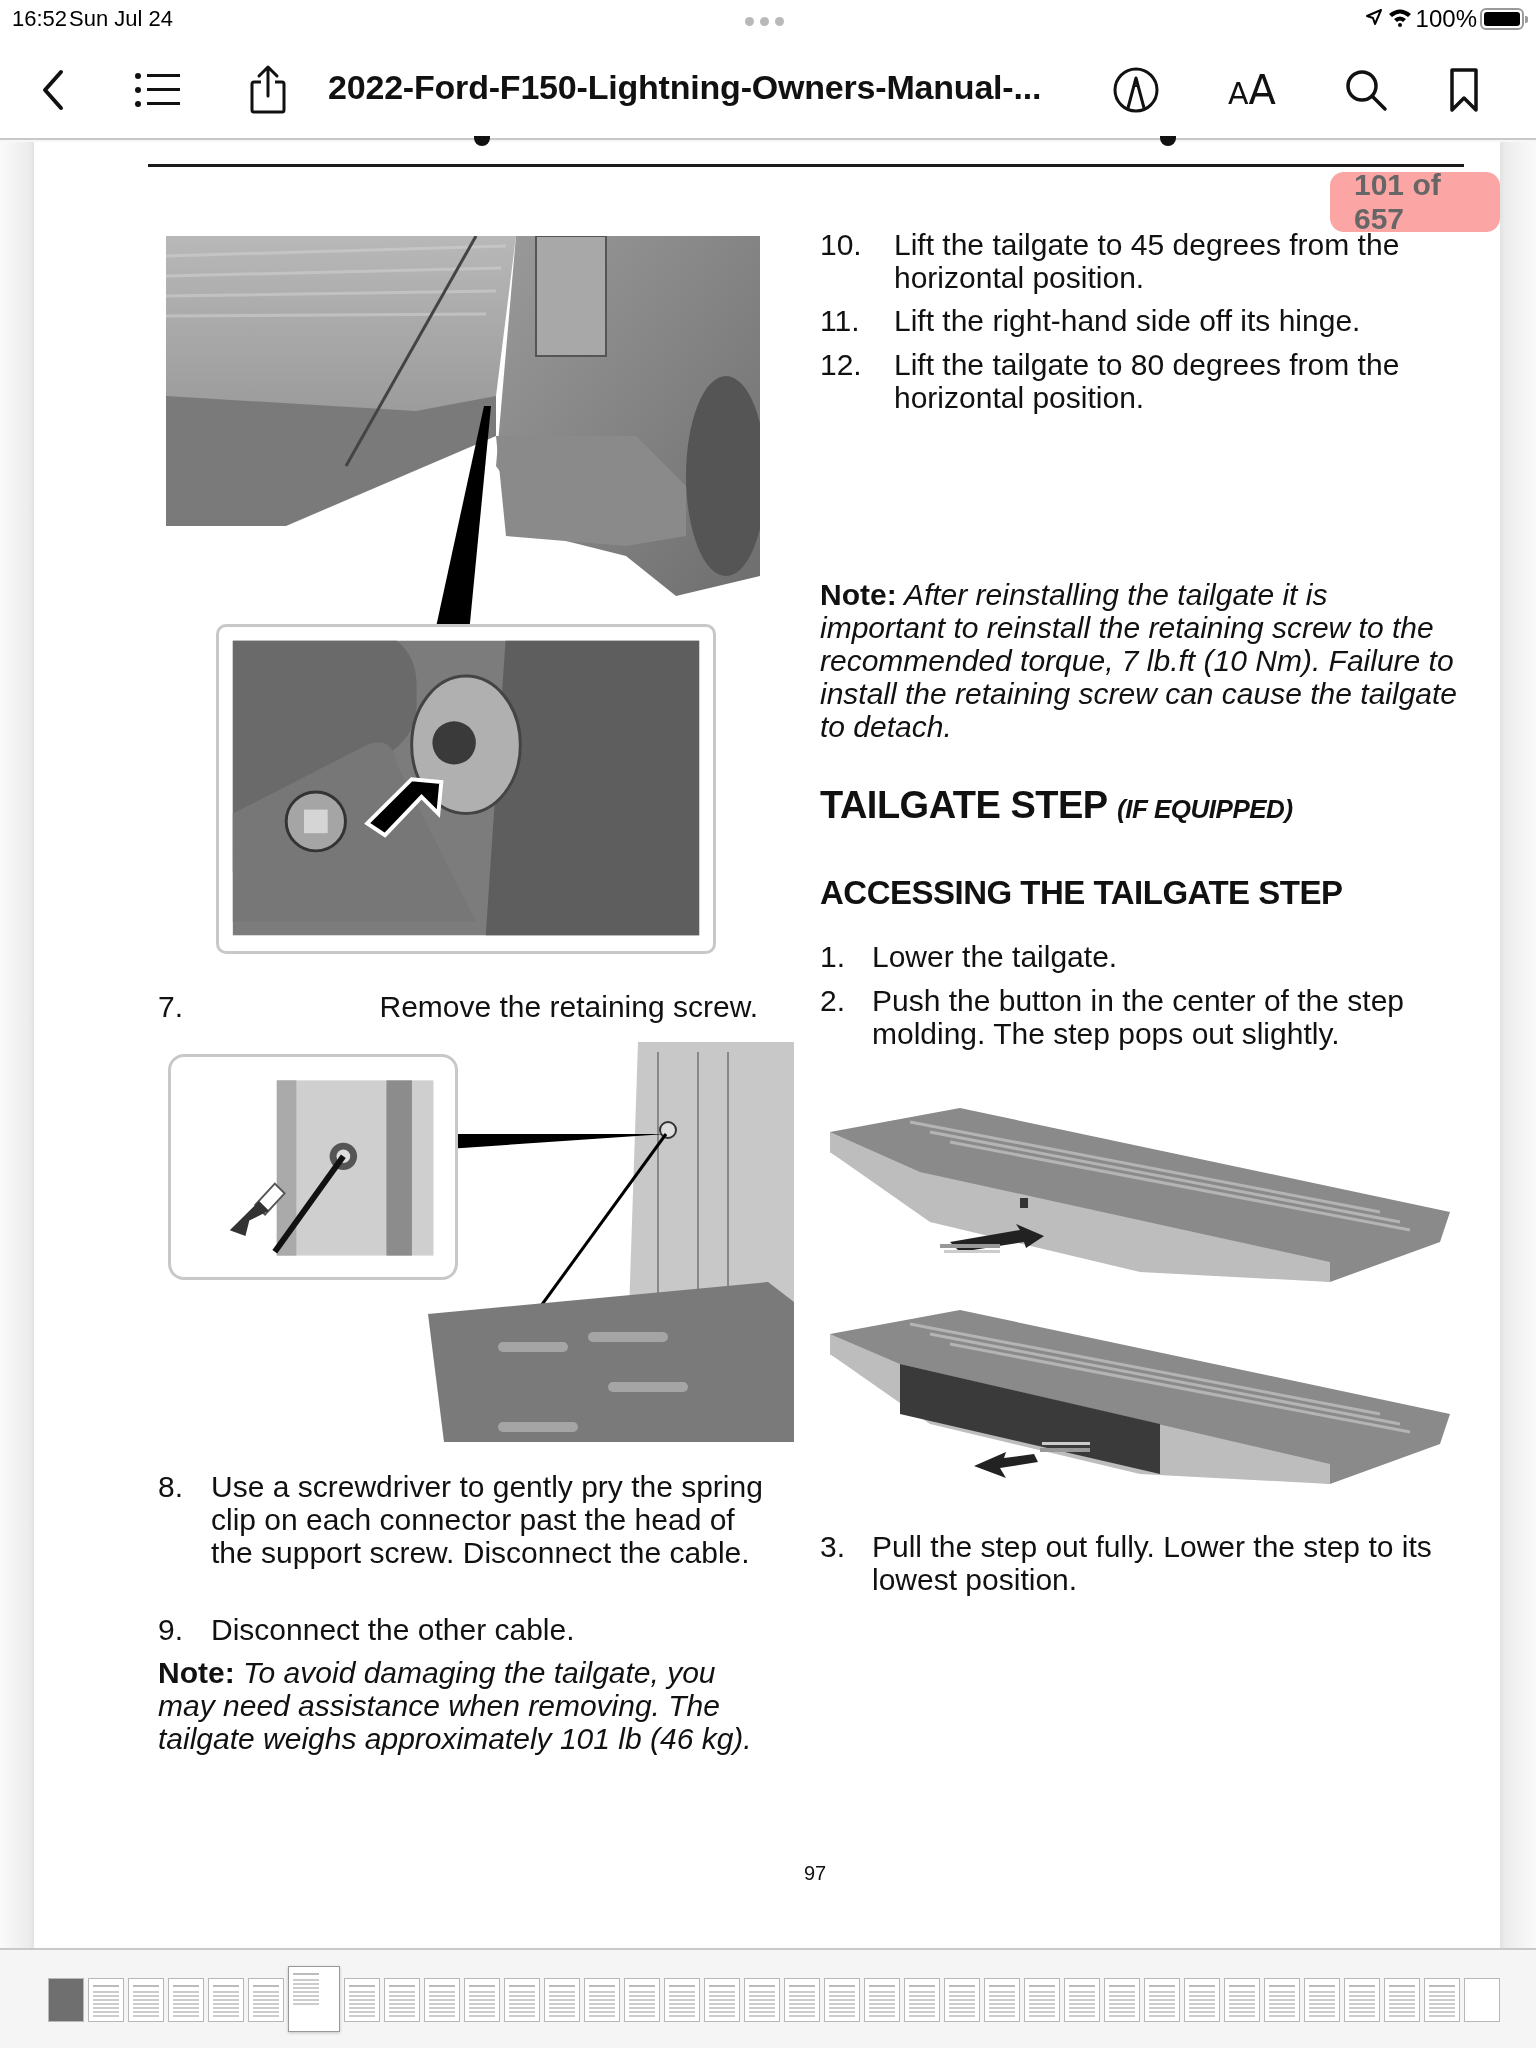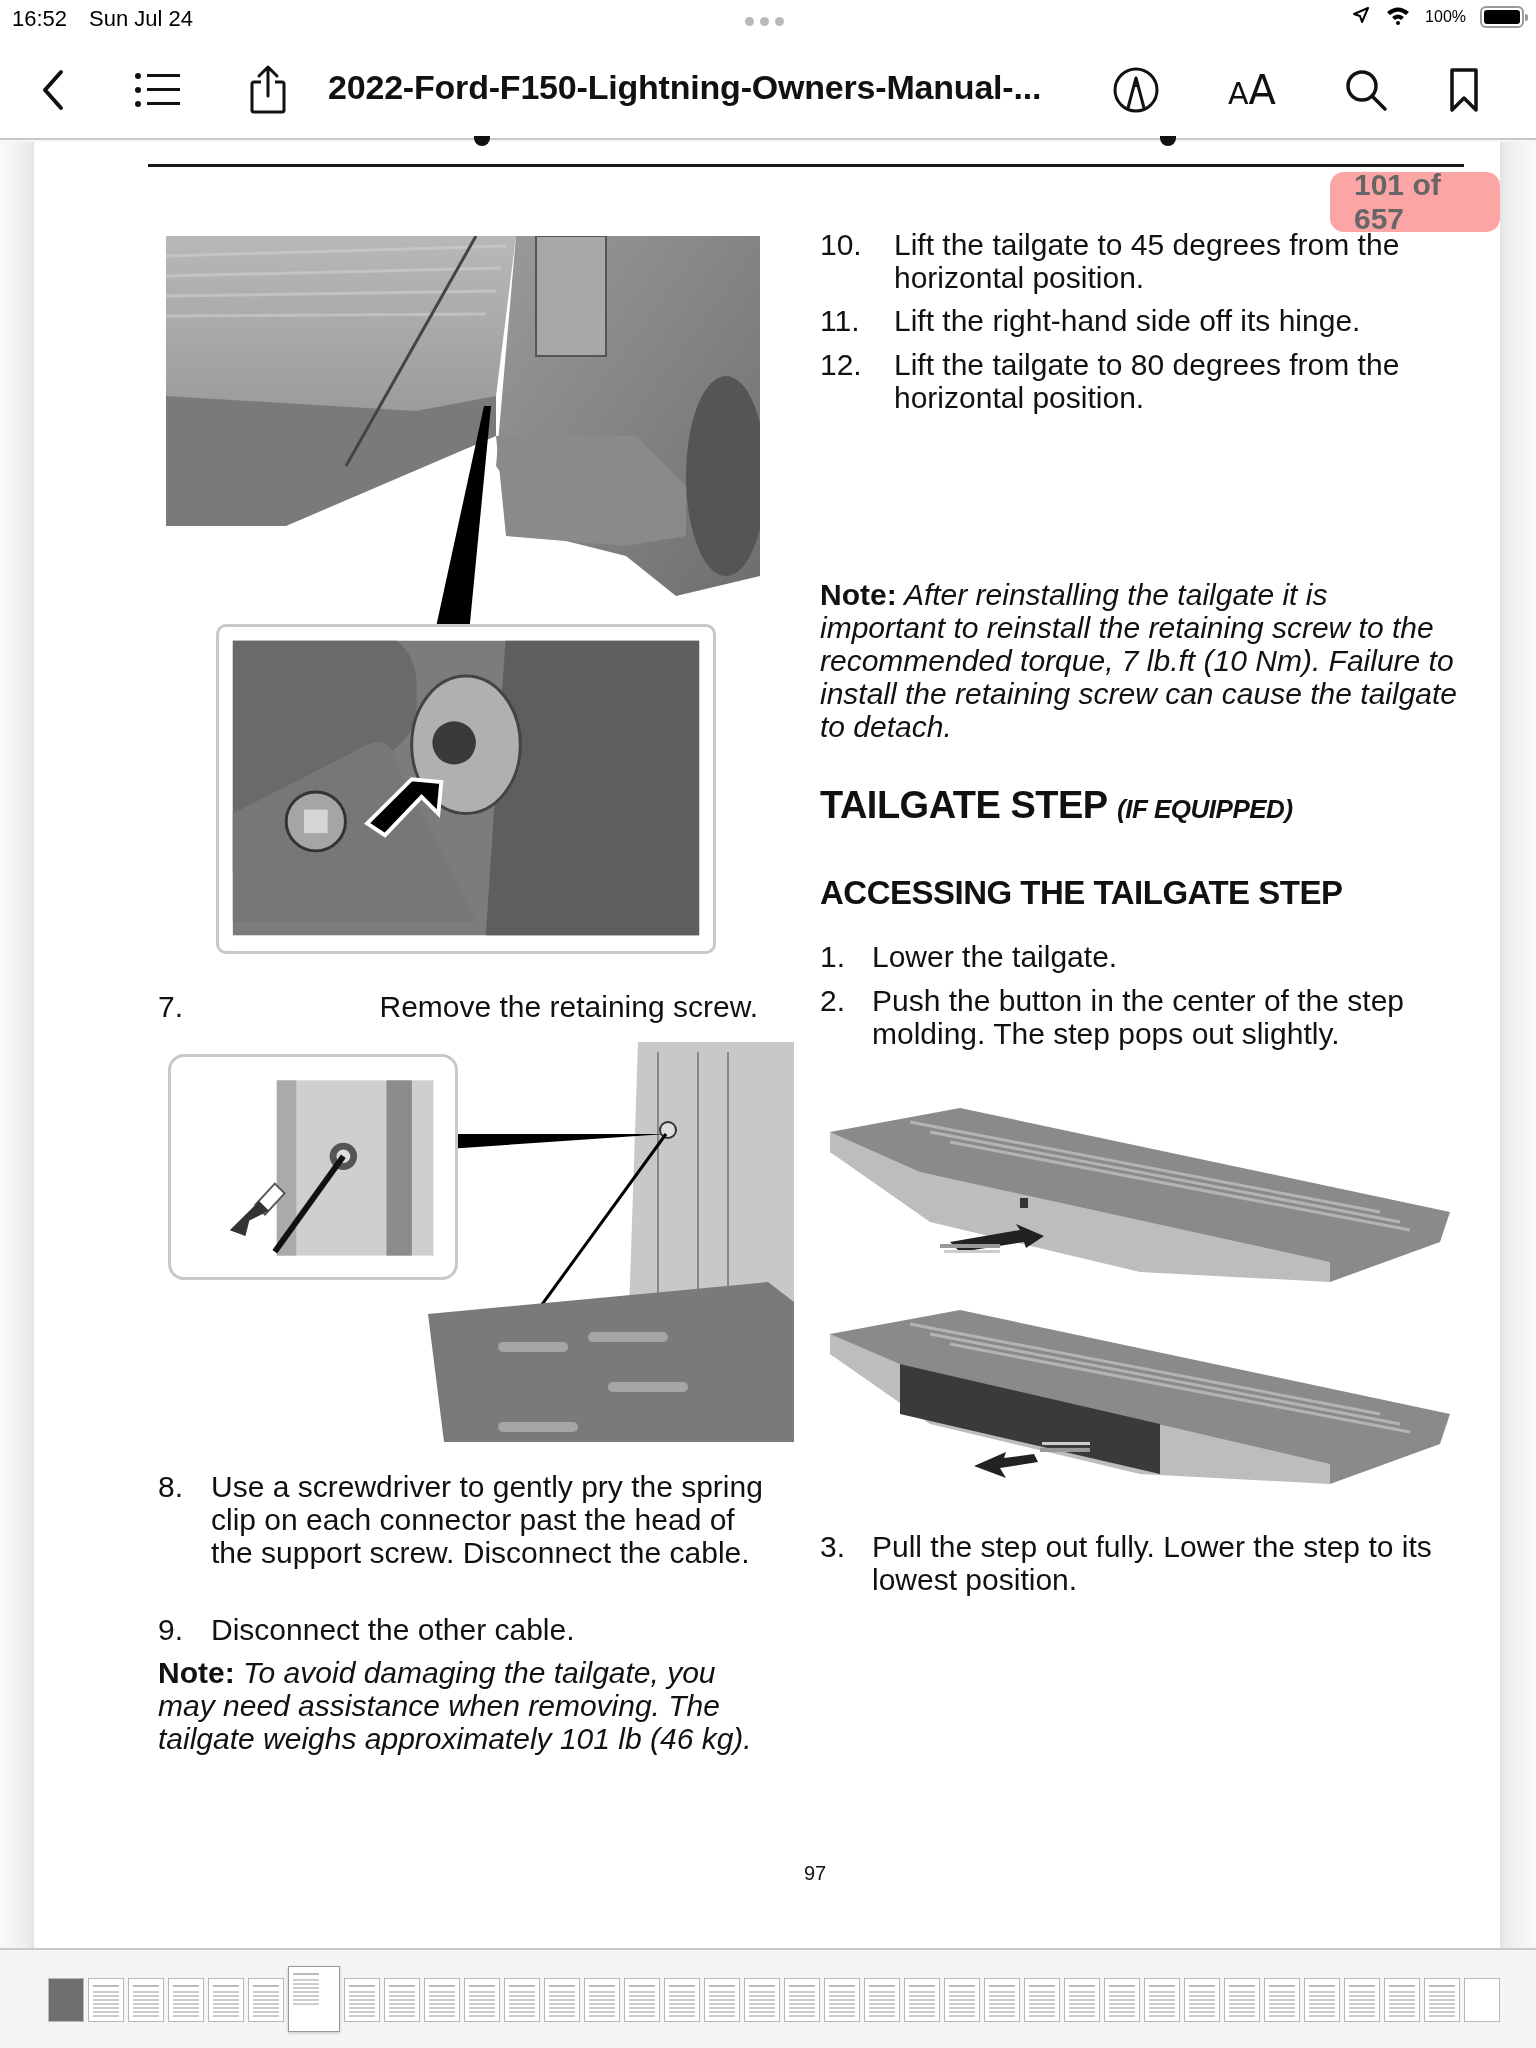--- a/index.html
+++ b/index.html
@@ -2,24 +2,24 @@
 <html><head>
 <meta charset="utf-8">
 <style>
   * { box-sizing: border-box; margin: 0; padding: 0; }
   html, body { width: 1536px; height: 2048px; overflow: hidden; background: #f7f7f7; }
   body { position: relative; font-family: "Liberation Sans", sans-serif; color: #111; }
 
   
   .status-bar { position: absolute; top: 0; left: 0; width: 1536px; height: 40px; background: #fff; }
   .status-time { position: absolute; left: 12px; top: 6px; font-size: 22px; font-family: "Liberation Sans", sans-serif; color: #000; }
-  .status-date { margin-left: 22px; }
+  .status-date { margin-left: 2px; }
   .status-dots { position: absolute; left: 745px; top: 17px; display: flex; gap: 6px; }
   .status-dots span { width: 9px; height: 9px; border-radius: 50%; background: #b9b9b9; display: block; }
-  .status-right { position: absolute; right: 12px; top: 5px; display: flex; align-items: center; gap: 14px; font-size: 16px; color: #000; }
+  .status-right { position: absolute; right: 12px; top: 5px; display: flex; align-items: center; gap: 3px; font-size: 24px; color: #000; }
   .battery { width: 44px; height: 22px; border: 2px solid #9a9a9a; border-radius: 6px; padding: 2px; position: relative; }
   .battery-fill { width: 100%; height: 100%; background: #000; border-radius: 3px; }
   .battery-cap { position: absolute; right: -6px; top: 6px; width: 3px; height: 7px; background: #9a9a9a; border-radius: 0 2px 2px 0; }
 
   
   .toolbar { position: absolute; top: 40px; left: 0; width: 1536px; height: 100px; background: #fff; border-bottom: 2px solid #c8c8c8; }
   .tb-icon { position: absolute; top: 20px; width: 60px; height: 60px; display: flex; align-items: center; justify-content: center; cursor: pointer; }
   .doc-title { position: absolute; left: 328px; top: 28px; font-size: 34px; font-weight: 700; color: #111; white-space: nowrap; letter-spacing: -0.2px; }
   .aa-icon { font-size: 40px; color: #111; font-family: "DejaVu Sans", sans-serif; }
   .aa-icon small { font-size: 30px; }

